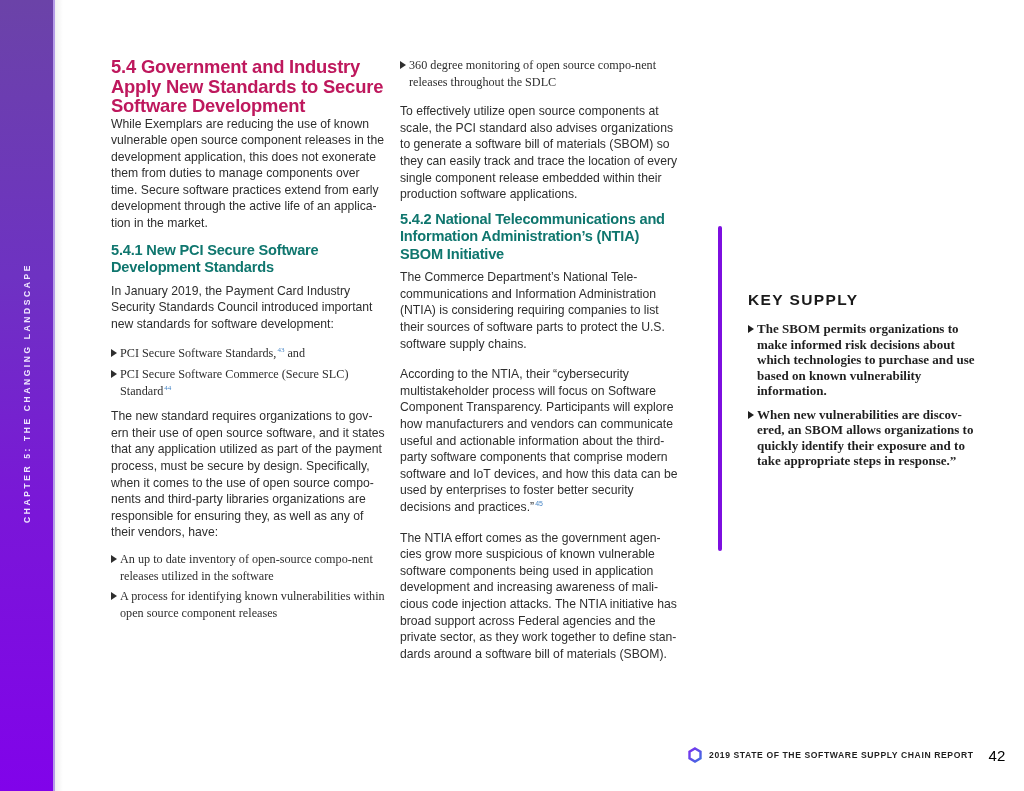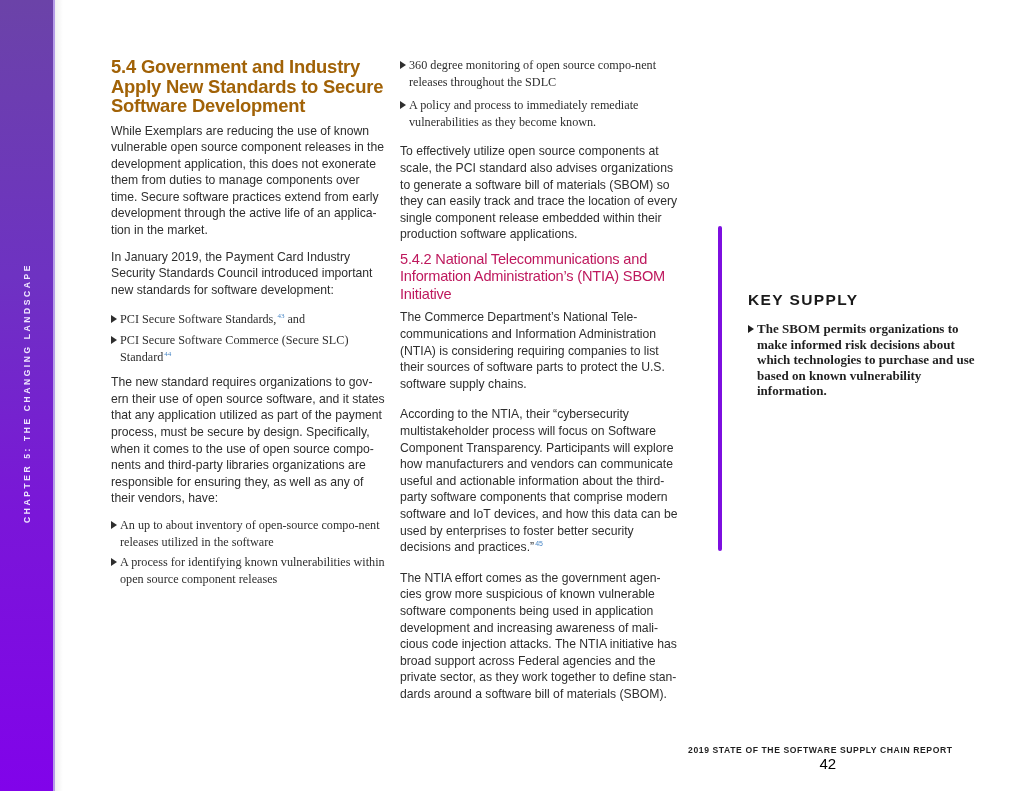--- a/index.html
+++ b/index.html
@@ -25,25 +25,25 @@
     font-family: "Liberation Sans", sans-serif;
     font-size: 8.5px; font-weight: bold; letter-spacing: 2.6px;
     color: #efe6ff;
   }
 
   .col { position: absolute; font-size: 12.2px; line-height: 16.6px; color: #2e2e2e; }
   .col-left { left: 111px; top: 57px; width: 275px; }
   .col-mid { left: 400px; top: 57px; width: 280px; }
 
   h1.section-title {
-    font-size: 18.4px; line-height: 19.5px; font-weight: bold; color: #a16207;
-    margin-bottom: 7px; letter-spacing: -0.2px;
+    font-size: 18.4px; line-height: 19.5px; font-weight: bold; color: #be185d;
+    letter-spacing: -0.2px;
   }
   h2.sub-title {
-    font-size: 14.6px; line-height: 17.5px; font-weight: normal; color: #be185d;
+    font-size: 14.6px; line-height: 17.5px; font-weight: bold; color: #0f766e;
     margin-bottom: 6px; letter-spacing: -0.2px;
   }
   p.para { margin-bottom: 10px; }
   ul.bullets { list-style: none; margin-bottom: 9px; font-family: Liberation Serif, serif; }
   ul.bullets li { position: relative; padding-left: 9px; margin-bottom: 4px; }
   ul.bullets li .tri {
     position: absolute; left: 0; top: 4px; width: 0; height: 0;
     border-top: 4px solid transparent; border-bottom: 4px solid transparent;
     border-left: 6px solid #2e2e2e;
   }
@@ -54,89 +54,90 @@
     background: #7d0fe0; border-radius: 2px;
   }
   .key-box { position: absolute; left: 748px; top: 291px; width: 230px; }
   .key-title {
     font-size: 15.5px; font-weight: bold; letter-spacing: 1.4px; color: #1a1a1a;
     margin-bottom: 12px;
   }
   .key-box ul.bullets li { font-size: 13px; line-height: 15.5px; font-weight: bold; color: #1f1f1f; padding-left: 9px; margin-bottom: 8px; }
   .key-box ul.bullets li .tri { top: 4px; border-left-color: #1f1f1f; }
 
-  .footer { position: absolute; left: 688px; top: 745px; height: 20px; display: flex; align-items: center; flex-direction: column; }
+  .footer { position: absolute; left: 688px; top: 745px; height: 20px; display: flex; align-items: center; }
   .footer-logo { width: 14px; height: 16px; margin-right: 7px; }
   .footer-text { font-size: 8.6px; font-weight: bold; letter-spacing: 0.6px; color: #1f1f1f; margin-right: 15px; }
   .page-num { font-size: 15px; color: #000000; }
 </style>
 </head>
 <body>
 
 <div class="sidebar">
   <div class="chapter-label">CHAPTER 5: THE CHANGING LANDSCAPE</div>
 </div>
 <div class="sidebar-edge"></div>
 <div class="page-shadow"></div>
 
 <div class="col col-left">
   <h1 class="section-title">5.4 Government and Industry Apply New Standards to Secure Software Development</h1>
   <p class="para">While Exemplars are reducing the use of known vulnerable open source component releases in the development application, this does not exonerate them from duties to manage components over time. Secure software practices extend from early development through the active life of an applica-tion in the market.</p>
+  <h2 class="sub-title">5.4.1 New PCI Secure Software Development Standards</h2>
   <p class="para" style="margin-bottom:13px">In January 2019, the Payment Card Industry Security Standards Council introduced important new standards for software development:</p>
   <ul class="bullets">
     <li>
       <span class="tri"></span>
       <span>PCI Secure Software Standards,</span><sup class="fn">43</sup><span> and</span>
     </li>
     <li>
       <span class="tri"></span>
       <span>PCI Secure Software Commerce (Secure SLC) Standard</span><sup class="fn">44</sup>
     </li>
   </ul>
   <p class="para">The new standard requires organizations to gov-ern their use of open source software, and it states that any application utilized as part of the payment process, must be secure by design. Specifically, when it comes to the use of open source compo-nents and third-party libraries organizations are responsible for ensuring they, as well as any of their vendors, have:</p>
   <ul class="bullets">
     <li>
       <span class="tri"></span>
-      <span>An up to about inventory of open-source compo-nent releases utilized in the software</span>
+      <span>An up to date inventory of open-source compo-nent releases utilized in the software</span>
     </li>
     <li>
       <span class="tri"></span>
       <span>A process for identifying known vulnerabilities within open source component releases</span>
     </li>
   </ul>
 </div>
 
 <div class="col col-mid">
   <ul class="bullets" style="margin-bottom:13px">
     <li style="margin-bottom:7px">
       <span class="tri"></span>
       <span>360 degree monitoring of open source compo-nent releases throughout the SDLC</span>
-    </li>
-    <li>
-      <span class="tri"></span>
-      <span>A policy and process to immediately remediate vulnerabilities as they become known.</span>
     </li>
   </ul>
   <p class="para" style="margin-bottom:8px">To effectively utilize open source components at scale, the PCI standard also advises organizations to generate a software bill of materials (SBOM) so they can easily track and trace the location of every single component release embedded within their production software applications.</p>
   <h2 class="sub-title">5.4.2 National Telecommunications and Information Administration’s (NTIA) SBOM Initiative</h2>
   <p class="para" style="margin-bottom:14px">The Commerce Department’s National Tele-communications and Information Administration (NTIA) is considering requiring companies to list their sources of software parts to protect the U.S. software supply chains.</p>
   <p class="para" style="margin-bottom:14px">
     <span>According to the NTIA, their “cybersecurity multistakeholder process will focus on Software Component Transparency. Participants will explore how manufacturers and vendors can communicate useful and actionable information about the third-party software components that comprise modern software and IoT devices, and how this data can be used by enterprises to foster better security decisions and practices.”</span><sup class="fn">45</sup>
   </p>
   <p class="para">The NTIA effort comes as the government agen-cies grow more suspicious of known vulnerable software components being used in application development and increasing awareness of mali-cious code injection attacks. The NTIA initiative has broad support across Federal agencies and the private sector, as they work together to define stan-dards around a software bill of materials (SBOM).</p>
 </div>
 
 <div class="key-bar"></div>
 <div class="key-box">
   <div class="key-title">KEY SUPPLY</div>
   <ul class="bullets">
     <li>
       <span class="tri"></span>
       <span>The SBOM permits organizations to make informed risk decisions about which technologies to purchase and use based on known vulnerability information.</span>
     </li>
+    <li>
+      <span class="tri"></span>
+      <span>When new vulnerabilities are discov-ered, an SBOM allows organizations to quickly identify their exposure and to take appropriate steps in response.”</span>
+    </li>
   </ul>
 </div>
 
 <div class="footer">
   <svg class="footer-logo" viewBox="0 0 14 16">
     <defs>
       <linearGradient id="hexg" x1="0" y1="0" x2="1" y2="1">
         <stop offset="0" stop-color="#7b2ff0"></stop>
         <stop offset="1" stop-color="#3f6fe0"></stop>
       </linearGradient>

